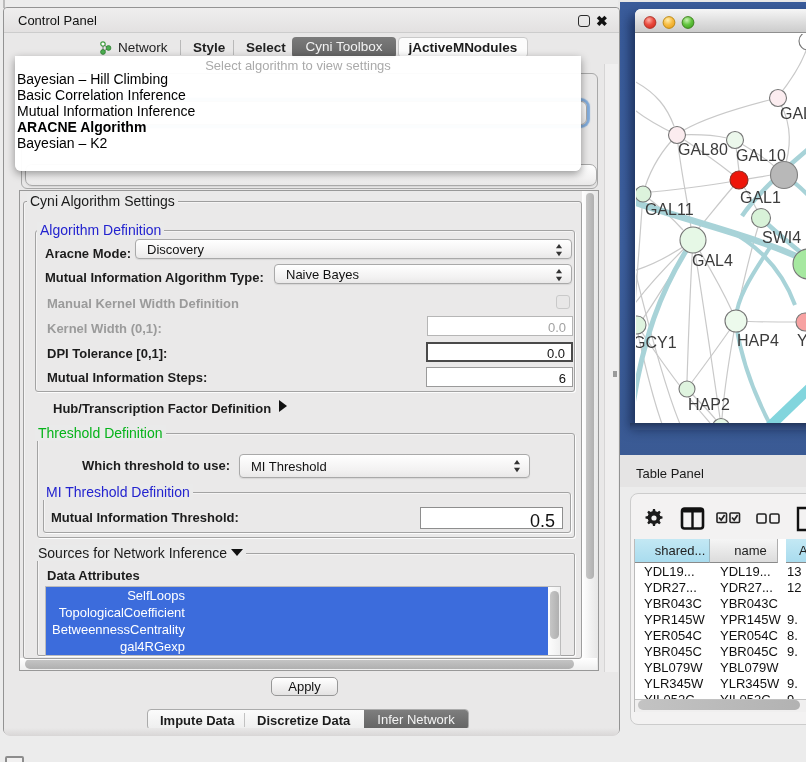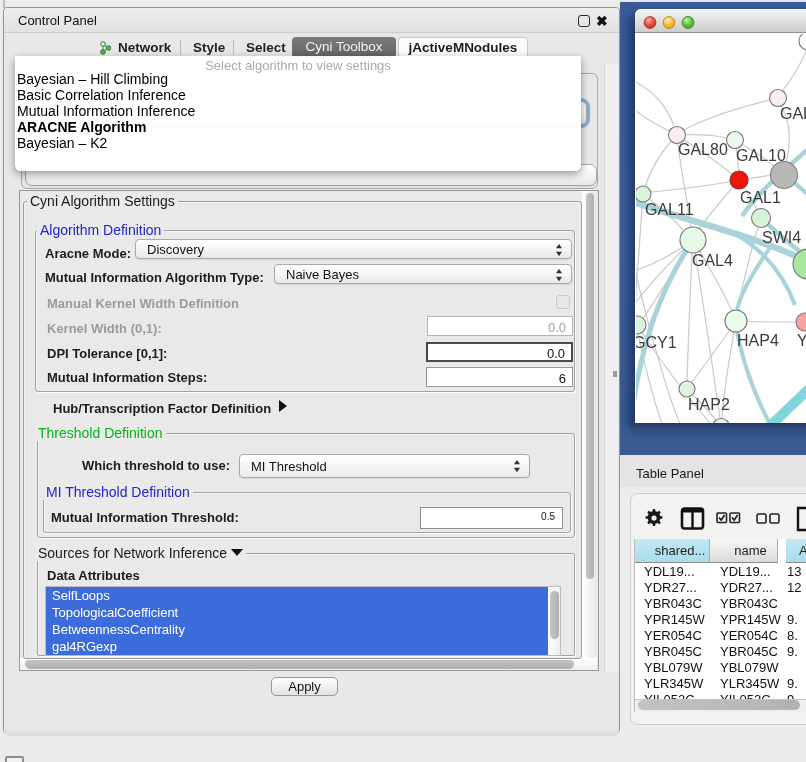--- a/index.html
+++ b/index.html
@@ -208,21 +208,21 @@
 
   <div class="abs" style="left:0; top:29px; width:615px; height:21px; font-size:13.5px; color:#222;">
     <svg class="abs" width="14" height="14" style="left:95px; top:4px;" viewBox="0 0 14 14">
       <line x1="4" y1="3" x2="9" y2="7" stroke="#6a6a6a" stroke-width="1"></line>
       <line x1="4" y1="11" x2="9" y2="7" stroke="#6a6a6a" stroke-width="1"></line>
       <line x1="4" y1="3" x2="4" y2="11" stroke="#6a6a6a" stroke-width="1"></line>
       <circle cx="4" cy="3" r="2.2" fill="#ffffff" stroke="#3e9b3e" stroke-width="1.2"></circle>
       <circle cx="4" cy="11" r="2.4" fill="#4caf50" stroke="#2e7d32" stroke-width="0.8"></circle>
       <circle cx="9.5" cy="7" r="2.4" fill="#4caf50" stroke="#2e7d32" stroke-width="0.8"></circle>
     </svg>
-    <div class="abs" style="left:114px; top:3px; font-weight:bold;">Network</div>
+    <div class="abs" style="left:114px; top:3px; font-weight:normal;">Network</div>
     <div class="abs" style="left:176px; top:3px; width:1px; height:15px; background:#b9b9b9;"></div>
     <div class="abs" style="left:189px; top:3px; font-weight:bold;">Style</div>
     <div class="abs" style="left:229px; top:3px; width:1px; height:15px; background:#b9b9b9;"></div>
     <div class="abs" style="left:242px; top:3px; font-weight:bold;">Select</div>
     <div class="abs" style="left:288px; top:0px; width:104px; height:21px; background:linear-gradient(#7b7b7b,#636363); border-radius:4px; color:#f2f2f2; text-align:center; line-height:20px;">Cyni Toolbox</div>
     <div class="abs" style="left:394px; top:0px; width:130px; height:21px; background:#fcfcfc; border:1px solid #c9c9c9; border-radius:4px; color:#1c1c1c; text-align:center; line-height:19px; font-weight:bold;">jActiveMNodules</div>
   </div>
 
   <div class="abs" style="left:600px; top:56px; width:1px; height:608px; background:#d6d5d5;"></div>
   <div class="abs" style="left:601px; top:56px; width:13px; height:608px; background:#f0efef;"></div>
@@ -295,43 +295,49 @@
       <span class="tx" style="top:4px;">MI Threshold</span>
     <svg class="ar" viewBox="0 0 9 16" style="top:4px;">
         <path d="M 4.5,1 L 8,6 H 1 Z" fill="#333"></path>
         <path d="M 4.5,15 L 8,10 H 1 Z" fill="#333"></path>
       </svg>
     </div>
 
   <div class="grp" style="left:39px; top:484px; width:528px; height:41px;"></div>
   <div class="gt" style="left:39px; top:476px; color:#2323cf;">MI Threshold Definition</div>
   <div class="lbl abs" style="left:47px; top:502px;">Mutual Information Threshold:</div>
-  <div class="fld" style="left:416px; top:499px; width:143px; height:22px; border-color:#8e8e8e; font-size:10px;">
+  <div class="fld" style="left:416px; top:499px; width:143px; height:22px; border-color:#8e8e8e; font-size:18px;">
       <span style="right:7px;">0.5</span>
     </div>
 
   <div class="grp" style="left:33px; top:545px; width:538px; height:103px; border-radius:2px;"></div>
   <div class="gt" style="left:31px; top:537px; color:#1a1a1a;">Sources for Network Inference
     <svg width="12" height="9" viewBox="0 0 12 9" style="vertical-align:1px;">
         <path d="M 0,1 L 12,1 L 6,8 Z" fill="#111"></path>
       </svg></div>
   <div class="lbl abs" style="left:43px; top:560px;">Data Attributes</div>
 
   <div class="abs" style="left:41px; top:578px; width:516px; height:70px; background:#ffffff; border:1px solid #bcbcbc; overflow:hidden;">
     <div class="abs" style="left:0; top:0; width:502px; height:70px; background:#3c6cdc;"></div>
-    <div class="abs" style="left:6px; top:0px; font-size:13px; color:#ffffff; line-height:17px; white-space:pre;">SelfLoops
+    <div class="abs" style="left:6px; top:0px; font-size:13px; color:#ffffff; line-height:17px; white-space:pre;text-align:right;">SelfLoops
 TopologicalCoefficient
 BetweennessCentrality
 gal4RGexp</div>
     <div class="abs" style="left:502px; top:0; width:14px; height:70px; background:linear-gradient(90deg,#fdfdfd,#ededed);"></div>
     <div class="sb abs" style="left:504px; top:4px; width:9px; height:48px; background:linear-gradient(90deg,#c6c6c6,#b0b0b0);"></div>
   </div>
 
   <div class="abs" style="left:267px; top:669px; width:67px; height:19px; background:linear-gradient(#ffffff,#efeeee 60%,#e3e2e2); border:1px solid #979797; border-radius:5px; text-align:center; font-size:13px; color:#111; line-height:17px;">Apply</div>
 
+  <div class="abs" style="left:143px; top:701px; width:322px; height:21px; background:linear-gradient(#fbfbfb,#eeeeee); border:1px solid #ababab; border-radius:4px; font-size:13px;">
+    <div class="abs lbl" style="left:12px; top:3px;">Impute Data</div>
+    <div class="abs" style="left:96px; top:3px; width:1px; height:14px; background:#c2c2c2;"></div>
+    <div class="abs lbl" style="left:109px; top:3px;">Discretize Data</div>
+    <div class="abs" style="left:216px; top:0px; width:104px; height:19px; background:linear-gradient(#7e7e7e,#646464); border-radius:0 3px 3px 0; color:#f4f4f4; text-align:center; line-height:19px;">Infer Network</div>
+  </div>
   <div class="abs" style="left:0px; top:720px; width:615px; height:8px; background:linear-gradient(#e9e8e8,#d8d6d6); border-radius:0 0 6px 6px;"></div>
 </div>
 
 <div class="abs" style="left:613px; top:371px; width:4px; height:6px; background:#9a9a9a;"></div>
 
 <div class="abs" style="left:5px; top:756px; width:19px; height:16px; background:#f2f1f1; border:2px solid #8d8d8d; border-radius:2px;"></div>
 
 <div class="abs" style="left:15px; top:56px; width:566px; height:115px; background:rgba(255,255,255,0.97); border-radius:0 0 6px 6px; box-shadow:0 3px 9px rgba(0,0,0,0.4);">
   <div style="text-align:center; font-size:13px; color:#aaaaaa; padding-top:2px; height:15px;">Select algorithm to view settings</div>
   <div style="font-size:14px; color:#000; padding-left:2px; line-height:16.1px; padding-top:0px; letter-spacing:0;">

